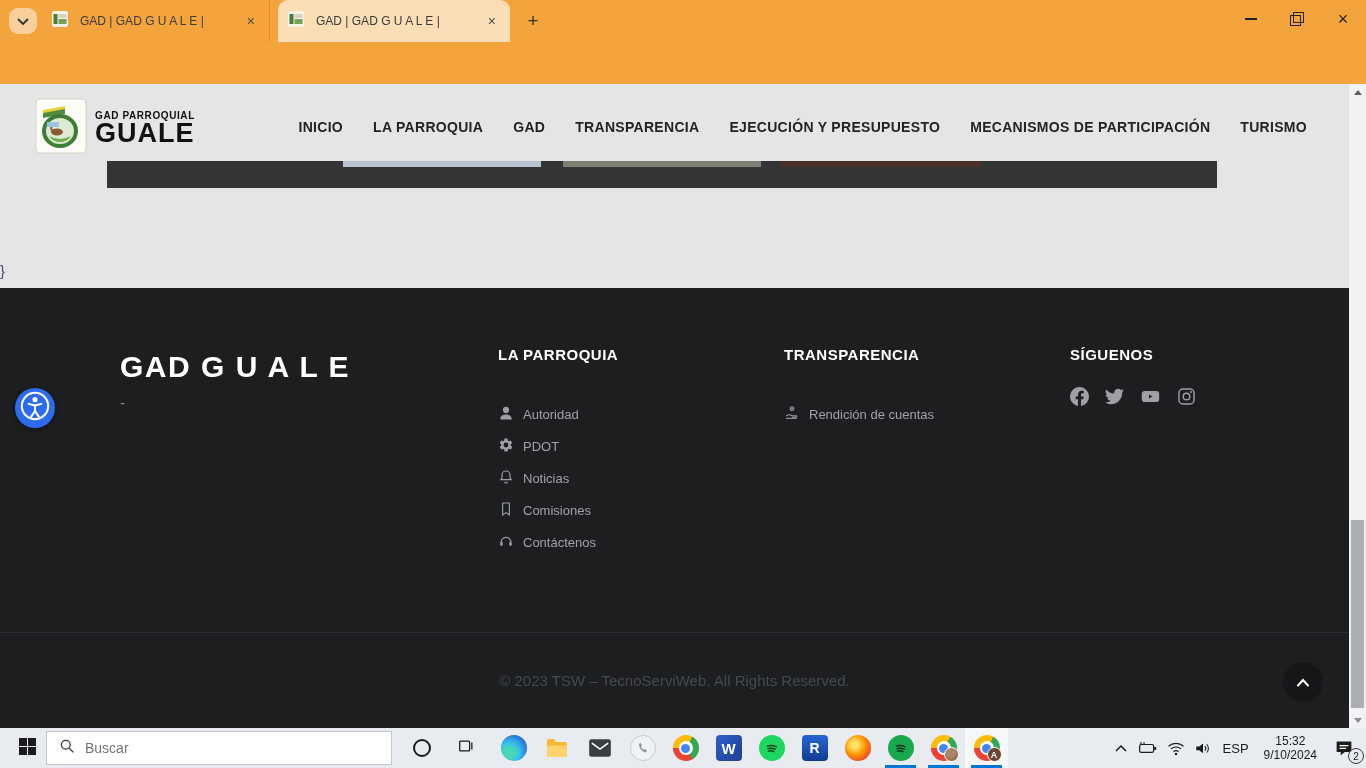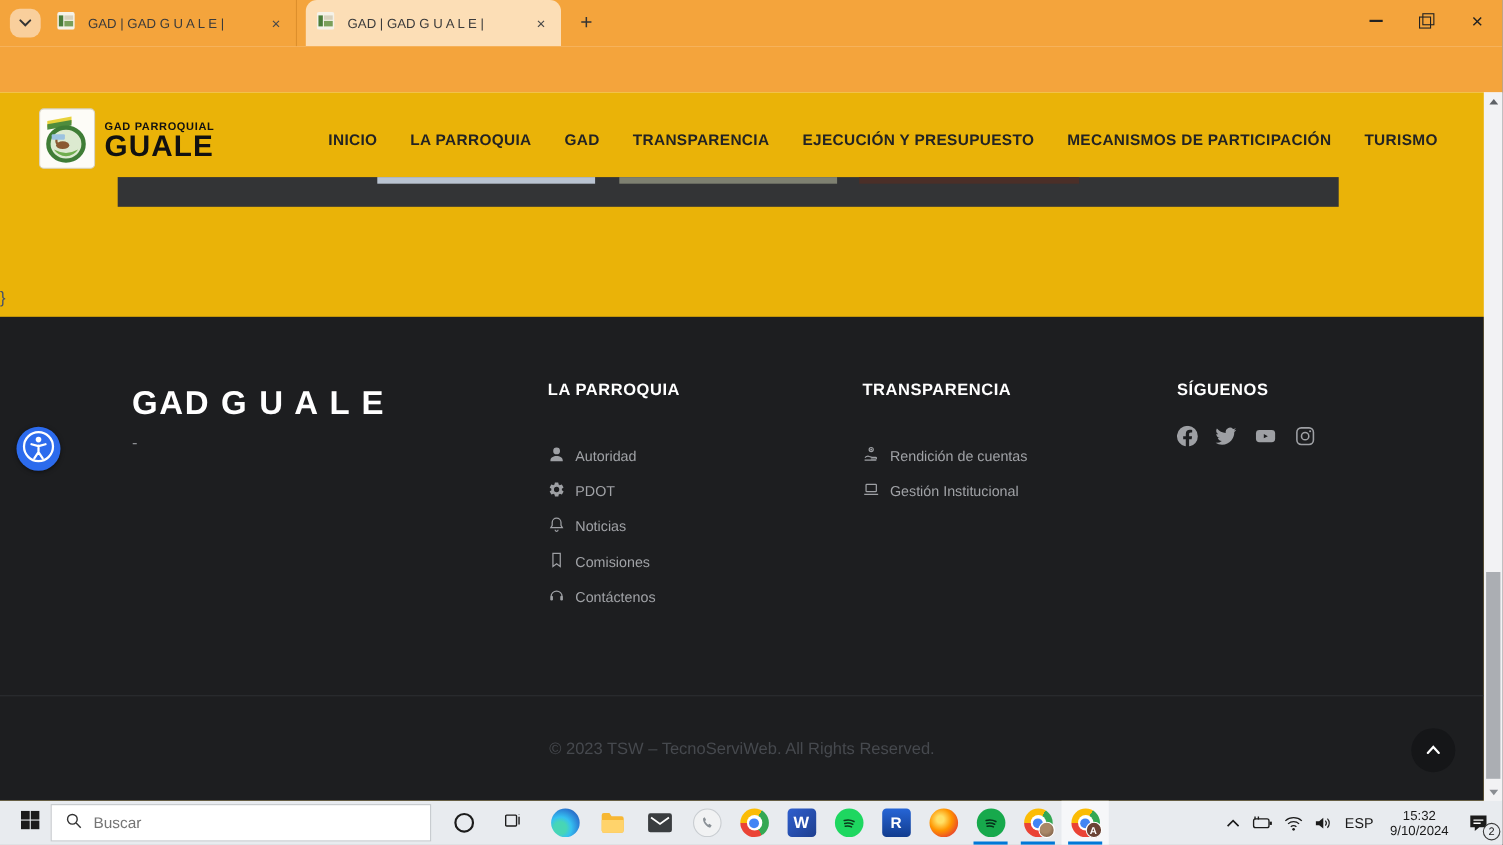--- a/index.html
+++ b/index.html
@@ -35,21 +35,21 @@
     align-items:center; gap:6px; padding:0 12px; font-size:12px; font-weight:700; color:#3d342a; cursor:pointer; }
   .warn-glyph { font-size:13px; font-weight:400; }
   .url-text { margin-left:10px; font-size:14px; color:#1f2125; }
   .star-btn { position:absolute; left:1250px; top:52px; font-size:17px; color:#5d5142; cursor:pointer; }
   .profile-avatar { position:absolute; left:1294px; top:50px; width:26px; height:26px; border-radius:50%;
     background:#6b4a3c; color:#f3e7da; font-size:12px; font-weight:700; display:flex; align-items:center;
     justify-content:center; cursor:pointer; }
   .menu-dots { position:absolute; left:1338px; top:50px; font-size:17px; color:#333; cursor:pointer; letter-spacing:0; }
 
   
-  .viewport { position:absolute; left:0; top:84px; width:1349px; height:650px; background:#eab308; overflow:hidden; }
+  .viewport { position:absolute; left:0; top:84px; width:1349px; height:650px; background:#e5e5e5; overflow:hidden; }
 
   .site-logo { position:absolute; left:35px; top:14px; display:flex; align-items:center; gap:8px; cursor:pointer; }
   .logo-texts { display:flex; flex-direction:column; }
   .logo-top { font-size:10px; font-weight:700; color:#111; letter-spacing:.6px; }
   .logo-name { font-size:27px; font-weight:800; color:#111; letter-spacing:1px; line-height:.95; }
 
   .site-nav { position:absolute; right:42px; top:35px; display:flex; gap:30px; }
   .nav-item { font-size:14px; font-weight:700; color:#232323; letter-spacing:.3px; cursor:pointer; white-space:nowrap; }
 
   .dark-strip { position:absolute; left:107px; top:77px; width:1110px; height:27px; background:#333436; }
@@ -283,27 +283,20 @@
       <div class="f-head">TRANSPARENCIA</div>
       <div class="f-links">
         <div class="f-link">
           <span><svg width="16" height="16" viewBox="0 0 24 24" fill="none" stroke="#9ea0a4" stroke-width="1.6">
                 <circle cx="12" cy="5.5" r="2.8"></circle>
                 <path d="M12 4.2v2.6M10.8 5.5h2.4"></path>
                 <path d="M3.5 16.5c2-2 4-2.4 6-1.6l3.5 1.3h5s1.2 0 1.2 1.1-1.2 1.1-1.2 1.1h-6.5"></path>
                 <path d="M3 20h16"></path>
               </svg></span>
           <span>Rendición de cuentas</span>
-        </div>
-        <div class="f-link">
-          <span><svg width="16" height="16" viewBox="0 0 24 24" fill="none" stroke="#9ea0a4" stroke-width="1.7">
-                <rect x="5" y="5" width="14" height="10" rx="1"></rect>
-                <path d="M2.5 18.5h19"></path>
-              </svg></span>
-          <span>Gestión Institucional</span>
         </div>
       </div>
     </div>
 
     <div class="f-col c3">
       <div class="f-head">SÍGUENOS</div>
       <div class="social-row">
         <span class="social-btn">
           <svg width="19" height="19" viewBox="0 0 24 24">
               <path fill="#9ea0a4" d="M24 12a12 12 0 1 0-13.9 11.9v-8.4h-3v-3.5h3V9.4c0-3 1.8-4.7 4.6-4.7 1.3 0 2.7.2 2.7.2v3h-1.5c-1.5 0-2 .9-2 1.9v2.2h3.4l-.5 3.5h-2.9v8.4A12 12 0 0 0 24 12z"></path>

